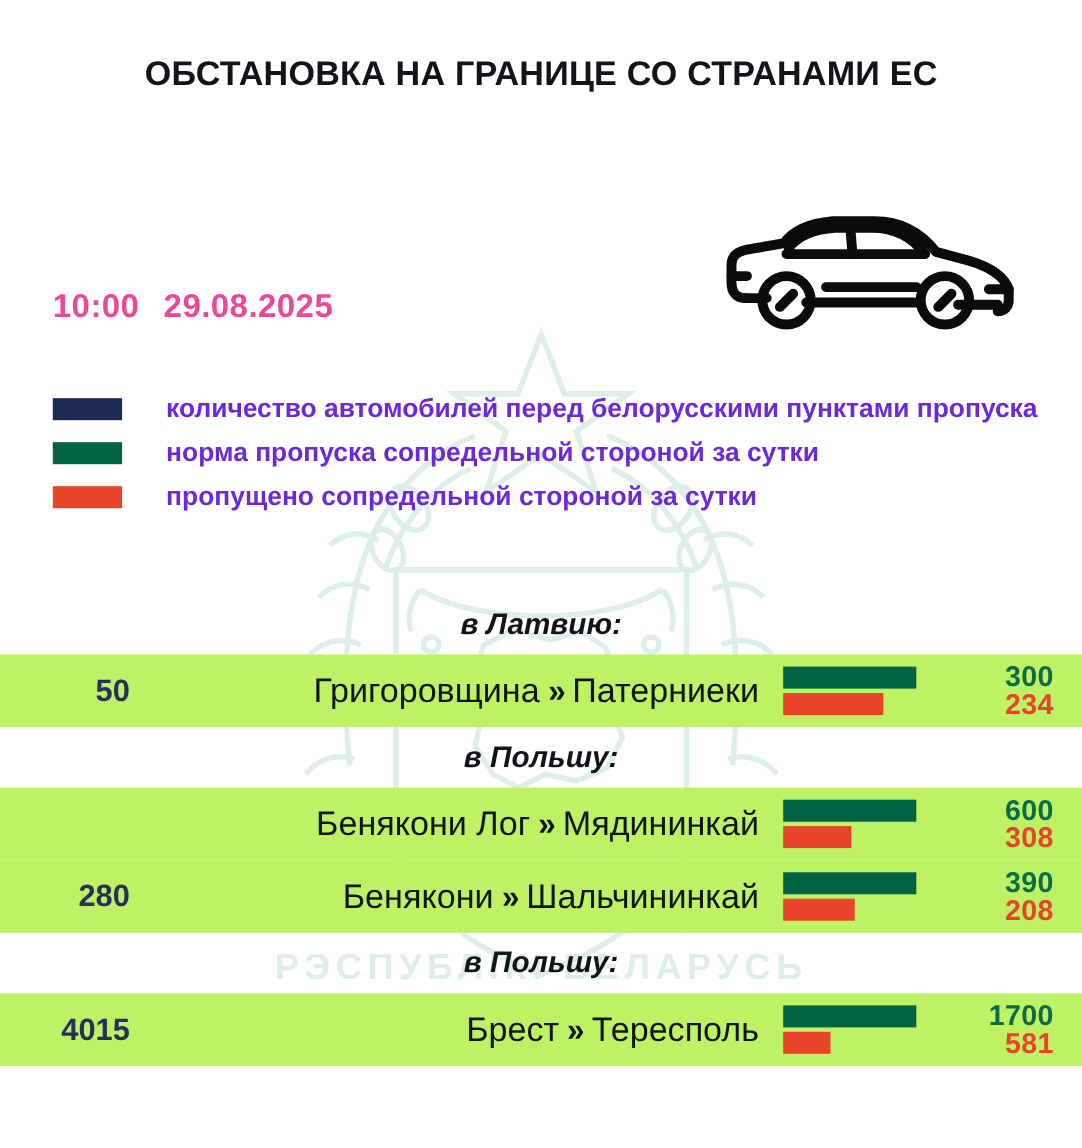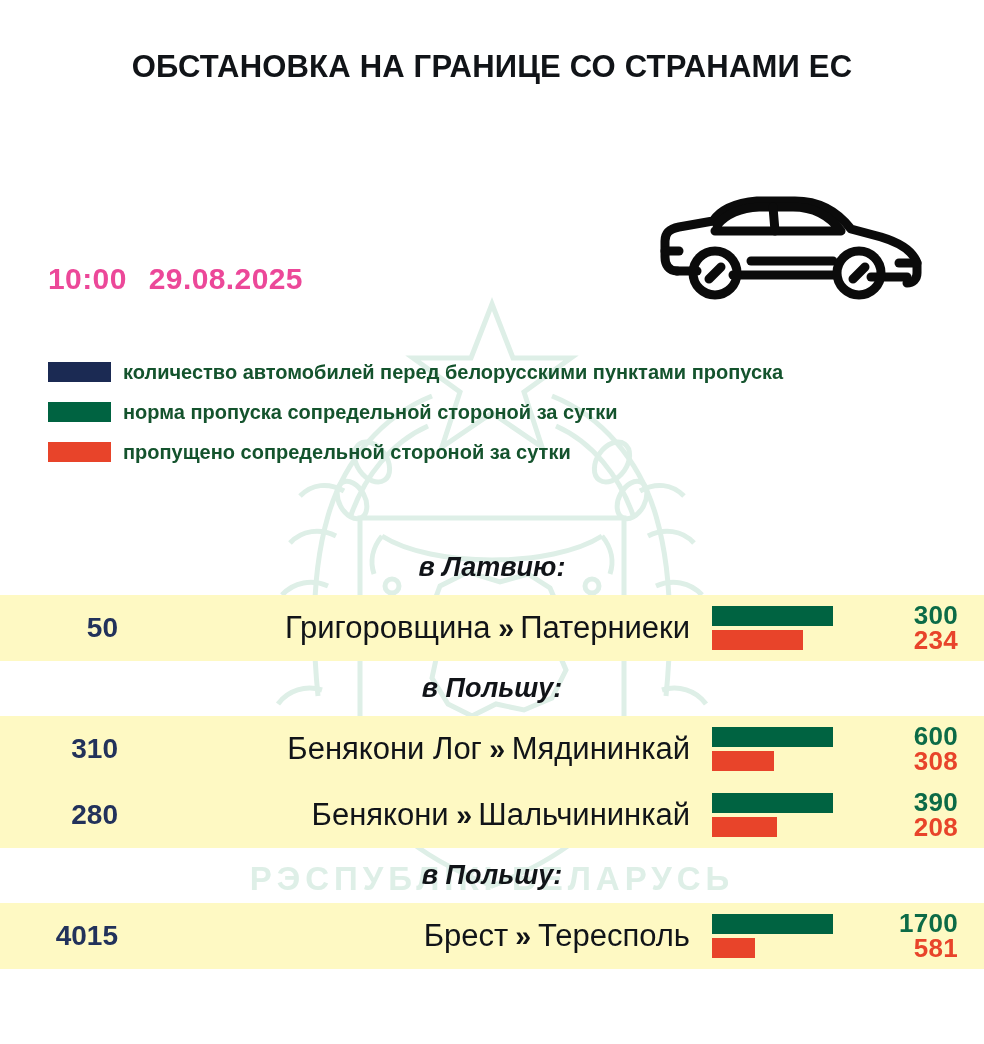--- a/index.html
+++ b/index.html
@@ -83,24 +83,24 @@
     display: flex;
     align-items: center;
     height: 40px;
   }
   .legend-swatch {
     width: 63px;
     height: 20px;
     flex: 0 0 auto;
   }
   .legend-label {
-    margin-left: 12px;
-    font-size: 20px;
-    font-weight: bold;
-    color: #14532d;
+    margin-left: 40px;
+    font-size: 24px;
+    font-weight: bold;
+    color: #6d28d9;
     white-space: nowrap;
   }
 
   
   #sections {
     position: absolute;
     left: 0;
     top: 540px;
     width: 984px;
     z-index: 3;
@@ -110,21 +110,21 @@
     font-size: 27px;
     font-weight: bold;
     color: #111418;
     height: 55px;
     line-height: 55px;
     font-style: italic;
   }
   .row {
     position: relative;
     height: 66px;
-    background: #fef9c3;
+    background: #bef264;
   }
   .row-queue {
     position: absolute;
     left: 0;
     top: 0;
     width: 118px;
     height: 66px;
     line-height: 66px;
     text-align: right;
     font-size: 28px;
@@ -281,21 +281,20 @@
           <div class="bar bar-norm" style="width:121px"></div>
           <div class="bar bar-done" style="width:91px"></div>
         </div>
         <div class="row-values">
           <div class="val val-norm">300</div>
           <div class="val val-done">234</div>
         </div>
       </div>
       <div class="section-head">в Польшу:</div>
       <div class="row">
-        <div class="row-queue">310</div>
         <div class="row-route"><span>Бенякони Лог</span><span class="route-arrow">»</span><span>Мядининкай</span></div>
         <div class="row-bars">
           <div class="bar bar-norm" style="width:121px"></div>
           <div class="bar bar-done" style="width:62px"></div>
         </div>
         <div class="row-values">
           <div class="val val-norm">600</div>
           <div class="val val-done">308</div>
         </div>
       </div>

